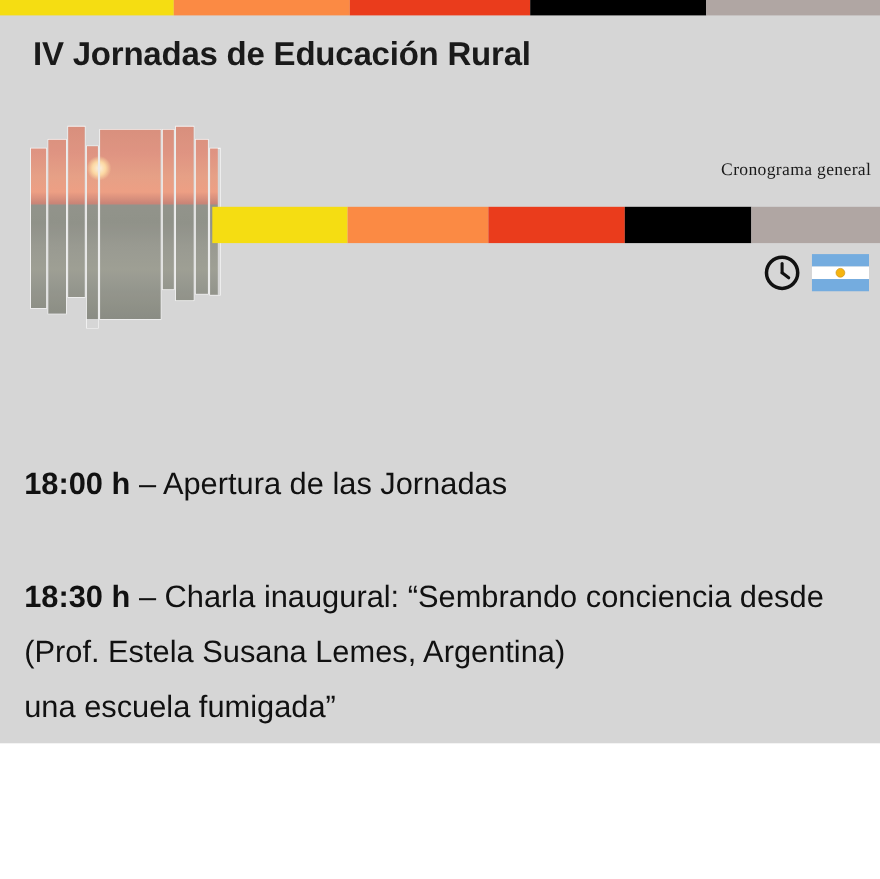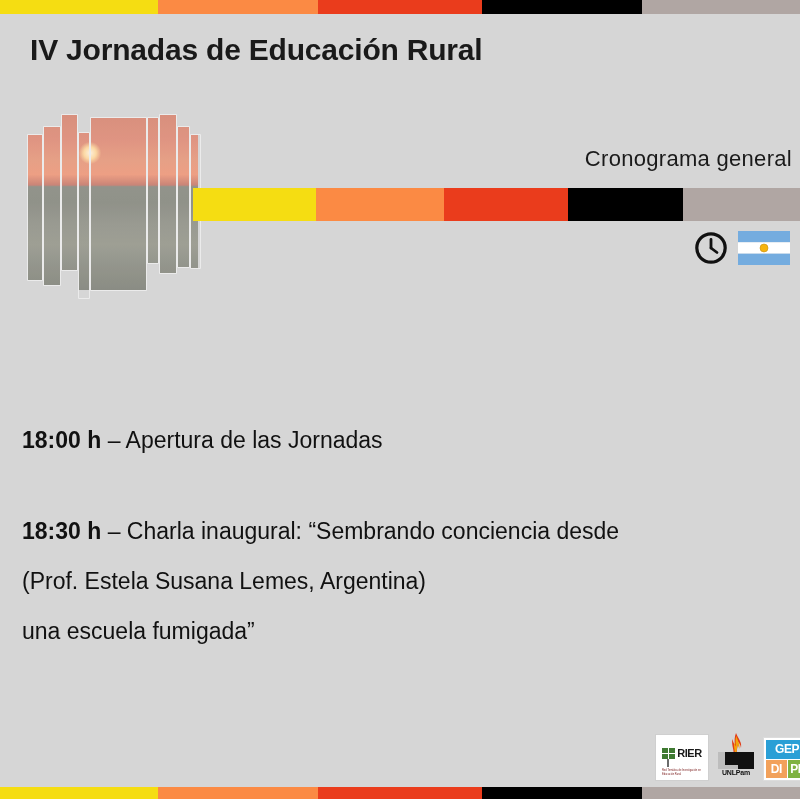--- a/index.html
+++ b/index.html
@@ -6,21 +6,21 @@
     margin: 0;
     padding: 0;
     background: #ffffff;
   }
   body {
     font-family: "Liberation Sans", sans-serif;
   }
   .poster {
     position: relative;
     width: 800px;
-    height: 799px;
+    height: 676px;
     background: #d6d6d6;
     overflow: hidden;
   }
 
   
   .stripe-bar {
     position: absolute;
     display: flex;
     left: 0;
   }
@@ -86,24 +86,25 @@
         #8f9187 86%,
         #85877e 100%);
     opacity: 0.93;
   }
 
   
   #cronograma-label {
     position: absolute;
     right: 8px;
     top: 146px;
-    font-size: 22px;
+    font-size: 16px;
     color: #1a1a1a;
     letter-spacing: 0.3px;
     white-space: nowrap;
+    font-family: Liberation Serif, serif;
   }
 
   
   #icon-row {
     position: absolute;
     right: 10px;
     top: 231px;
     display: flex;
     align-items: center;
     gap: 10px;
@@ -126,26 +127,26 @@
     font-weight: bold;
     color: #111111;
     letter-spacing: 0.2px;
   }
 
   
   .schedule-item {
     position: absolute;
     left: 22px;
     width: 760px;
-    font-size: 23px;
+    font-size: 28px;
     color: #111111;
     line-height: 50px;
   }
   #schedule-item-1 { top: 415px; }
-  #schedule-item-2 { top: 506px; }
+  #schedule-item-2 { top: 518px; }
   .sched-time {
     font-weight: bold;
   }
   .sched-text { font-weight: normal; }
   .sched-line { display: block; }
 
   
   #logo-row {
     position: absolute;
     left: 655px;

